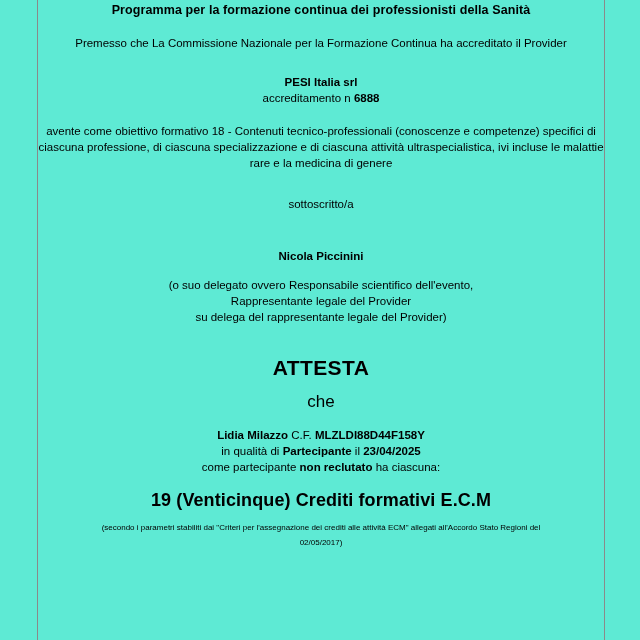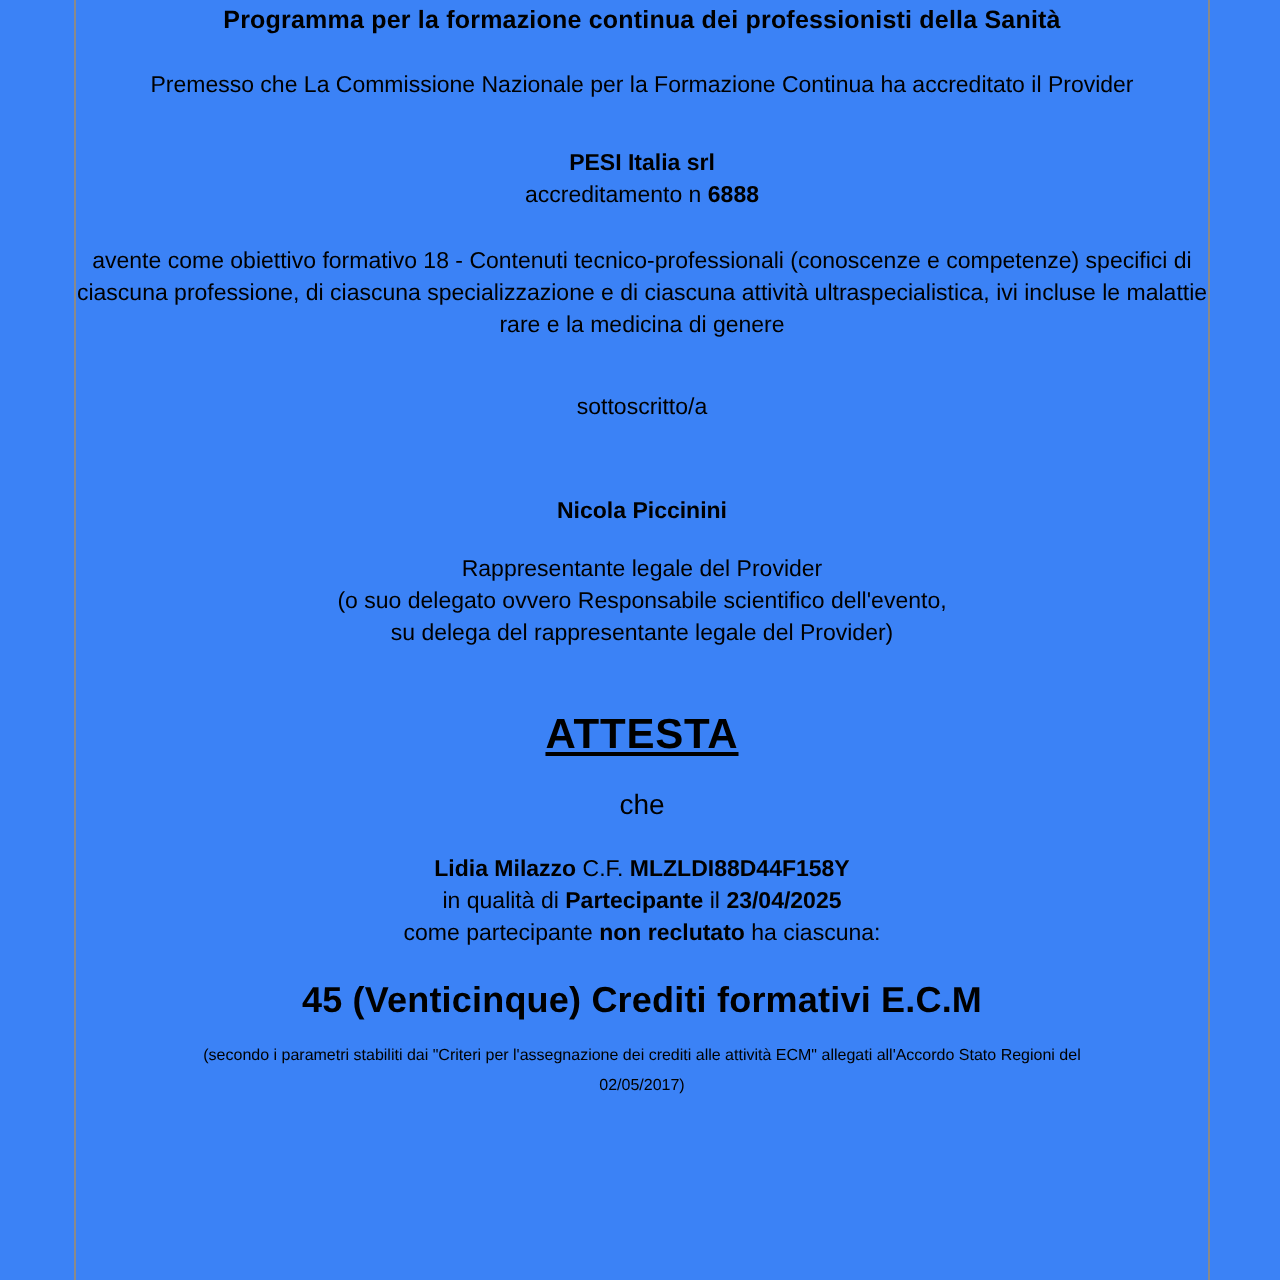--- a/index.html
+++ b/index.html
@@ -14,21 +14,21 @@
     color: #000000;
     overflow: hidden;
   }
 
   
   .page {
     position: relative;
     width: 640px;
     height: 640px;
     box-sizing: border-box;
-    background: #3b82f6;
+    background: #5eead4;
   }
   .page-rule {
     position: absolute;
     top: 0;
     bottom: 0;
     width: 1px;
     background: #8a8a8a;
   }
   .page-rule.left  { left: 37px; }
   .page-rule.right { left: 604px; }
@@ -61,25 +61,24 @@
   .spacer-lg { height: 17px; }
   .spacer-md { height: 13px; }
   .spacer-sm { height: 8px; }
 
   .attesta {
     font-size: 21px;
     font-weight: bold;
     line-height: 26px;
     letter-spacing: 0.4px;
     margin: 0;
-    text-decoration: underline;
   }
 
   .che {
-    font-size: 14px;
+    font-size: 17px;
     line-height: 16px;
     margin: 0;
     text-align: center;
   }
 
   .credits {
     font-size: 18px;
     font-weight: bold;
     line-height: 24px;
     letter-spacing: 0.1px;
@@ -128,22 +127,22 @@
     <div class="spacer-sm"></div>
 
     <p class="para"><span>sottoscritto/a</span></p>
 
     <div class="spacer-md"></div>
 
     <p class="para b"><span>Nicola Piccinini</span></p>
 
     <div class="spacer-md"></div>
 
+    <p class="para"><span>(o suo delegato ovvero Responsabile scientifico dell'evento,</span></p>
     <p class="para"><span>Rappresentante legale del Provider</span></p>
-    <p class="para"><span>(o suo delegato ovvero Responsabile scientifico dell'evento,</span></p>
     <p class="para"><span>su delega del rappresentante legale del Provider)</span></p>
 
     <div class="spacer-lg"></div>
     <div class="spacer-md"></div>
 
     <p class="attesta"><span>ATTESTA</span></p>
 
     <div class="spacer-md"></div>
 
     <p class="che"><span>che</span></p>
@@ -158,21 +157,21 @@
       <span class="b">Partecipante</span>
       <span>il</span>
       <span class="b">23/04/2025</span></p>
 
     <p class="para"><span>come partecipante</span>
       <span class="b">non reclutato</span>
       <span>ha ciascuna:</span></p>
 
     <div class="spacer-md"></div>
 
-    <p class="credits"><span>45 (Venticinque) Crediti formativi E.C.M</span></p>
+    <p class="credits"><span>19 (Venticinque) Crediti formativi E.C.M</span></p>
 
     <div class="spacer-sm"></div>
 
     <p class="footnote"><span>(secondo i parametri stabiliti dai "Criteri per l'assegnazione dei crediti alle attività ECM" allegati all'Accordo Stato Regioni del</span></p>
     <p class="footnote"><span>02/05/2017)</span></p>
 
     <div class="spacer-lg"></div>
 
 
     <div class="spacer-lg"></div>

